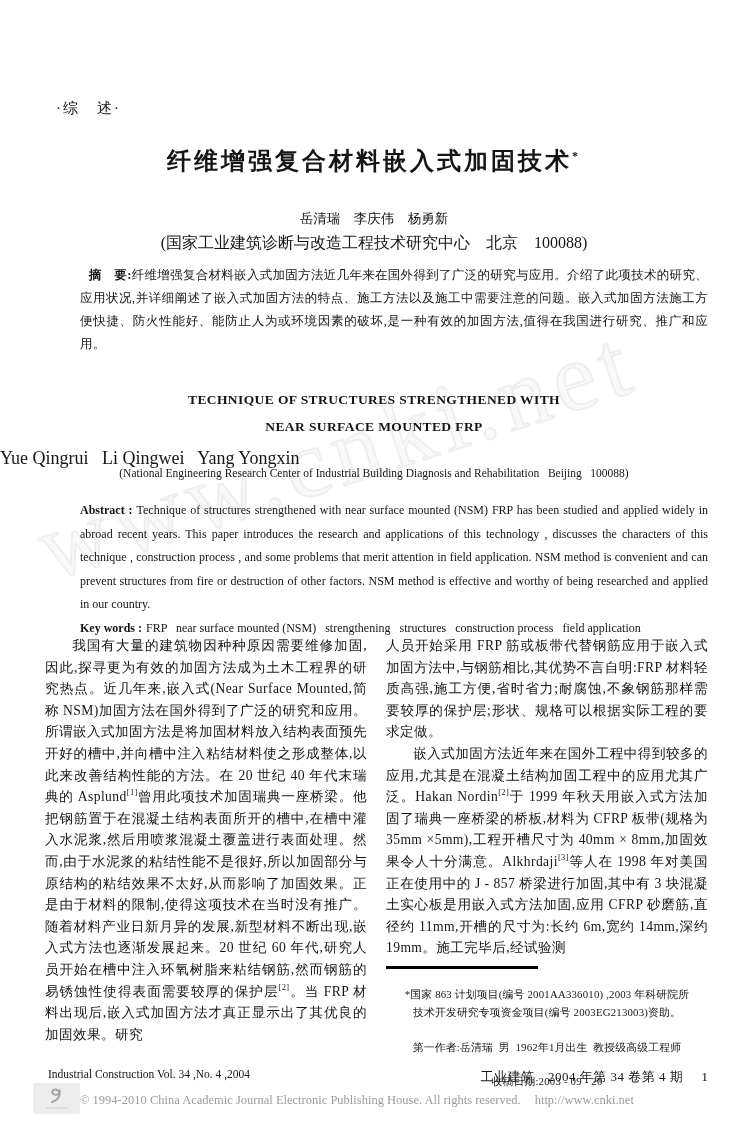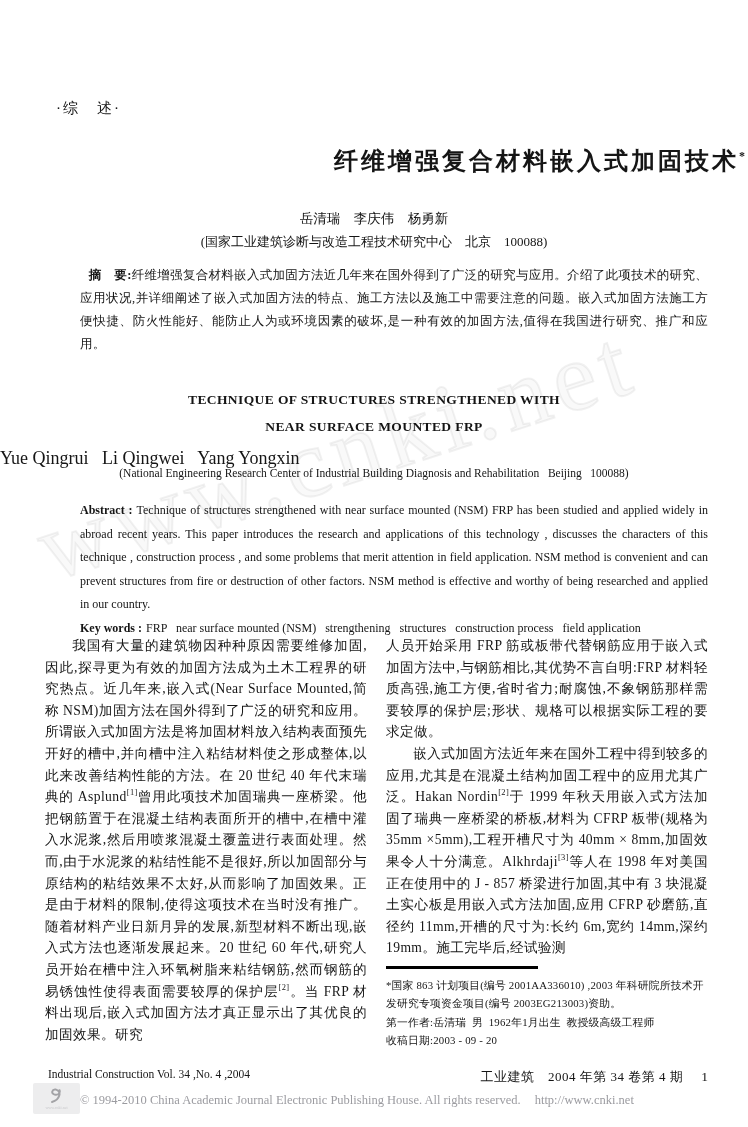--- a/index.html
+++ b/index.html
@@ -9,25 +9,25 @@
   }
   
   .watermark{
     position:absolute;left:58px;top:492px;white-space:nowrap;
     font-size:97px;letter-spacing:7px;font-family:"Liberation Serif",serif;
     transform:rotate(-18deg);transform-origin:0 100%;
     color:rgba(0,0,0,0.025);-webkit-text-stroke:2px rgba(0,0,0,0.055);
     pointer-events:none;
   }
   .section-label{position:absolute;top:99px;left:56px;font-size:15px;letter-spacing:2px;}
-  .title-zh{position:absolute;top:145px;left:0;width:100%;text-align:right;
+  .title-zh{position:absolute;top:145px;left:0;width:100%;text-align:center;
     font-size:24px;font-weight:bold;letter-spacing:3px;}
   .title-zh sup{font-size:12px;vertical-align:super;line-height:0;}
   .authors-zh{position:absolute;top:210px;left:0;width:100%;text-align:center;font-size:13.5px;}
-  .affiliation-zh{position:absolute;top:233px;left:0;width:100%;text-align:center;font-size:13px;}
+  .affiliation-zh{position:absolute;top:233px;left:0;width:100%;text-align:center;font-size:16px;}
   .abstract-block{position:absolute;top:264px;left:80px;width:628px;
     font-size:12.5px;line-height:23px;text-align:justify;letter-spacing:0.3px;}
   .abstract-block p{margin:0;}
   .abs-zh{text-indent:0.7em;}
   .kw-zh{margin-top:1px !important;white-space:pre-wrap;text-align:left;text-indent:0.7em;}
   .lbl{font-weight:bold;}
   .title-en{position:absolute;top:386px;left:0;width:100%;text-align:center;
     font-weight:bold;font-size:13.5px;line-height:27px;letter-spacing:0.4px;}
   .authors-en{position:absolute;top:448px;left:0;width:100%;text-align:left;
     font-size:18px;white-space:pre-wrap;}
@@ -38,21 +38,21 @@
   .en-abstract-block p{margin:0;}
   .kw-en{white-space:pre-wrap;text-align:left;}
   .lbl-en{font-weight:bold;margin-right:4px;}
   .columns{position:absolute;top:635px;left:45px;width:663px;display:flex;gap:19px;}
   .col{width:322px;font-size:13.6px;line-height:21.6px;text-align:justify;letter-spacing:0.4px;}
   .col p{margin:0;}
   .indent{text-indent:2em;}
   sup{font-size:0.62em;line-height:0;vertical-align:super;}
   .fn-divider{width:152px;height:3px;background:#000;margin:7px 0 7px 0;}
   .footnote{font-size:10.8px;line-height:18.5px;text-align:left;letter-spacing:0.2px;}
-  .footnote p{margin:0;white-space:pre-wrap;}
+  .footnote p{margin:16px;white-space:pre-wrap;text-align:center;}
   .footer-row{position:absolute;top:1068px;left:48px;width:660px;display:flex;
     justify-content:space-between;align-items:flex-start;}
   .footer-en{font-size:11.5px;}
   .footer-right{display:flex;align-items:baseline;gap:18px;}
   .footer-zh{font-size:13px;letter-spacing:0.5px;}
   .page-num{font-size:13.5px;}
   .copyright-bar{position:absolute;top:1083px;left:33px;width:706px;display:flex;
     align-items:center;color:#9b9ba0;}
   .logo-box{width:47px;height:31px;background:#ededee;border-radius:2px;
     display:flex;flex-direction:column;align-items:center;justify-content:center;flex:0 0 auto;}

